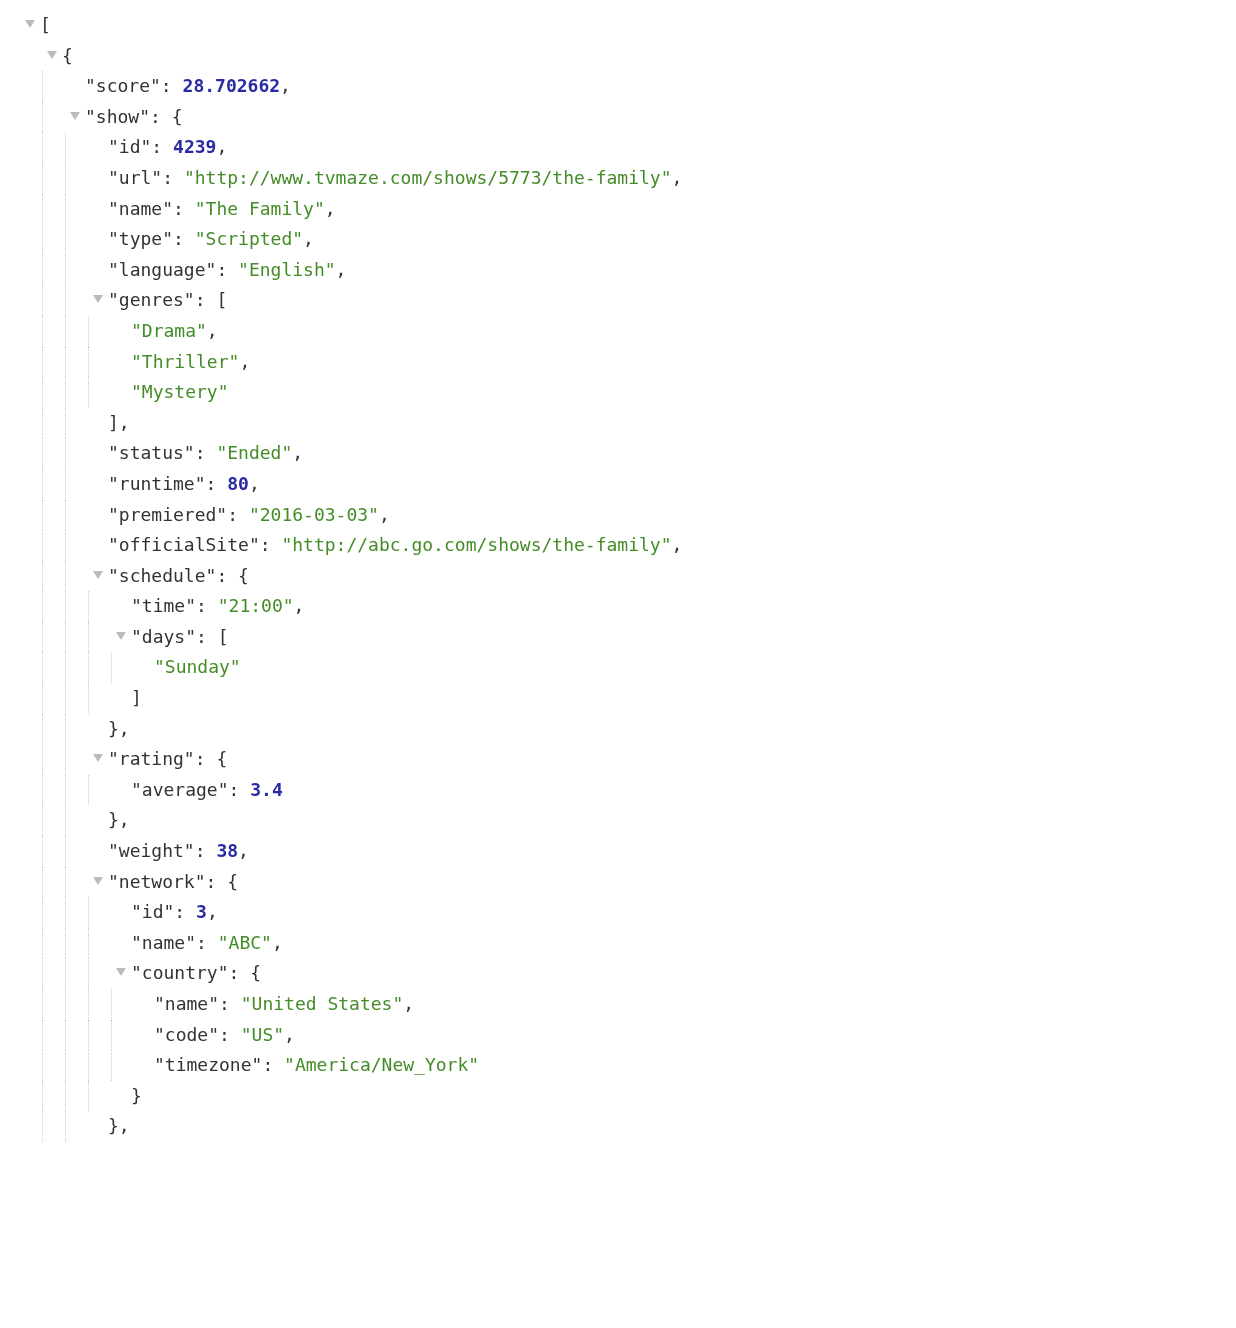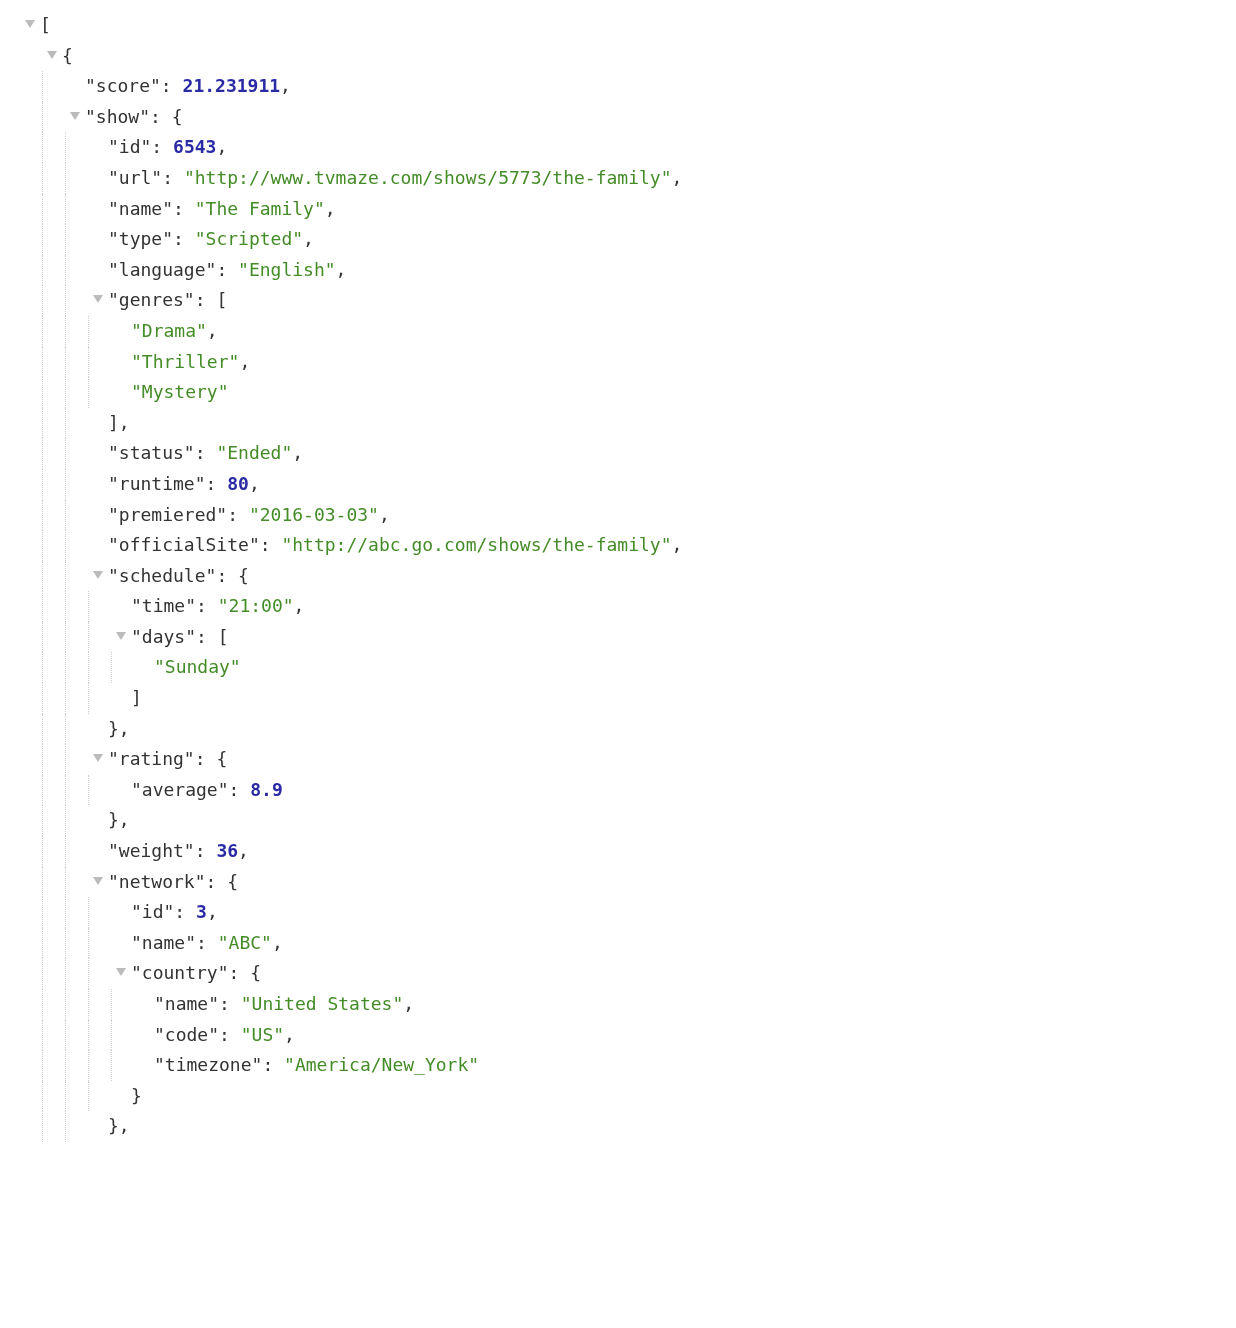--- a/index.html
+++ b/index.html
@@ -95,40 +95,40 @@
           <polygon points="0,0 10,0 5,8"></polygon>
         </svg></span>
       <span class="line-content"><span class="bracket">{</span></span>
     </div>
     <div class="row">
       <span class="guides">
         <span class="indent first"></span>
         <span class="indent"></span>
       </span>
       <span class="spacer"></span>
-      <span class="line-content"><span class="key">"score"</span><span class="punct">: </span><span class="number">21.231911</span><span class="punct">,</span></span>
+      <span class="line-content"><span class="key">"score"</span><span class="punct">: </span><span class="number">28.702662</span><span class="punct">,</span></span>
     </div>
     <div class="row">
       <span class="guides">
         <span class="indent first"></span>
         <span class="indent"></span>
       </span>
       <span class="toggle"><svg viewBox="0 0 10 10">
           <polygon points="0,0 10,0 5,8"></polygon>
         </svg></span>
       <span class="line-content"><span class="key">"show"</span><span class="punct">: </span><span class="bracket">{</span></span>
     </div>
     <div class="row">
       <span class="guides">
         <span class="indent first"></span>
         <span class="indent"></span>
         <span class="indent"></span>
       </span>
       <span class="spacer"></span>
-      <span class="line-content"><span class="key">"id"</span><span class="punct">: </span><span class="number">6543</span><span class="punct">,</span></span>
+      <span class="line-content"><span class="key">"id"</span><span class="punct">: </span><span class="number">4239</span><span class="punct">,</span></span>
     </div>
     <div class="row">
       <span class="guides">
         <span class="indent first"></span>
         <span class="indent"></span>
         <span class="indent"></span>
       </span>
       <span class="spacer"></span>
       <span class="line-content"><span class="key">"url"</span><span class="punct">: </span><span class="string">"http://www.tvmaze.com/shows/5773/the-family"</span><span class="punct">,</span></span>
     </div>
@@ -320,39 +320,39 @@
       <span class="line-content"><span class="key">"rating"</span><span class="punct">: </span><span class="bracket">{</span></span>
     </div>
     <div class="row">
       <span class="guides">
         <span class="indent first"></span>
         <span class="indent"></span>
         <span class="indent"></span>
         <span class="indent"></span>
       </span>
       <span class="spacer"></span>
-      <span class="line-content"><span class="key">"average"</span><span class="punct">: </span><span class="number">8.9</span></span>
+      <span class="line-content"><span class="key">"average"</span><span class="punct">: </span><span class="number">3.4</span></span>
     </div>
     <div class="row">
       <span class="guides">
         <span class="indent first"></span>
         <span class="indent"></span>
         <span class="indent"></span>
       </span>
       <span class="spacer"></span>
       <span class="line-content"><span class="bracket">}</span><span class="punct">,</span></span>
     </div>
     <div class="row">
       <span class="guides">
         <span class="indent first"></span>
         <span class="indent"></span>
         <span class="indent"></span>
       </span>
       <span class="spacer"></span>
-      <span class="line-content"><span class="key">"weight"</span><span class="punct">: </span><span class="number">36</span><span class="punct">,</span></span>
+      <span class="line-content"><span class="key">"weight"</span><span class="punct">: </span><span class="number">38</span><span class="punct">,</span></span>
     </div>
     <div class="row">
       <span class="guides">
         <span class="indent first"></span>
         <span class="indent"></span>
         <span class="indent"></span>
       </span>
       <span class="toggle"><svg viewBox="0 0 10 10">
           <polygon points="0,0 10,0 5,8"></polygon>
         </svg></span>

